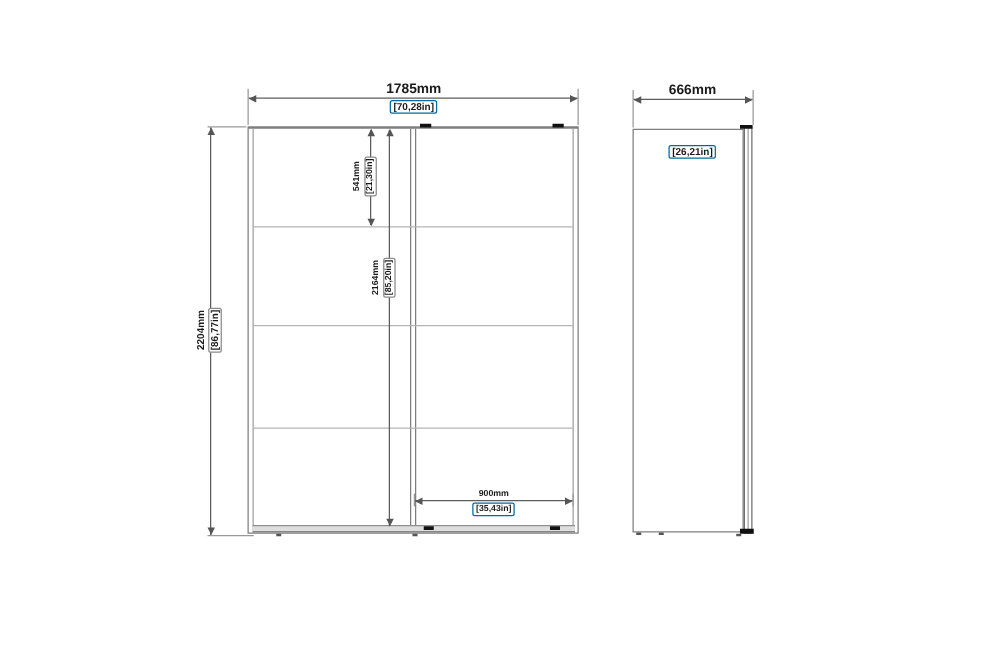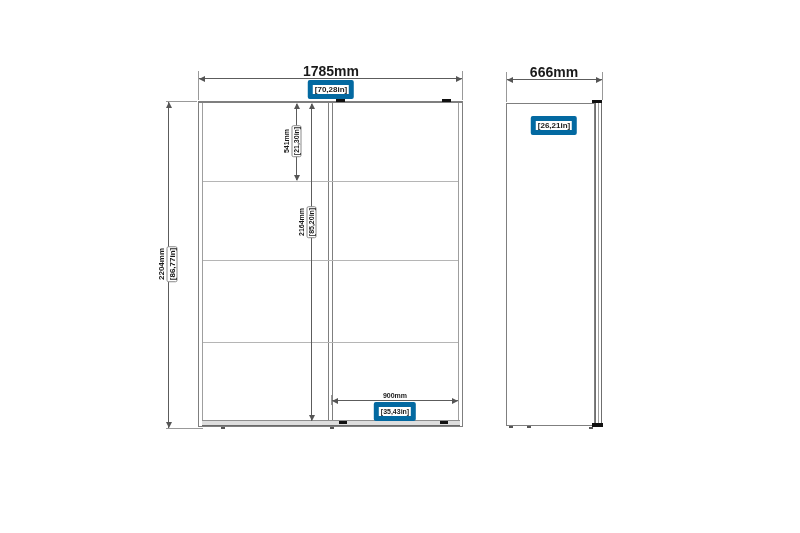--- a/index.html
+++ b/index.html
@@ -15,23 +15,23 @@
   .dimline{background:#5c5c5c;}
   .extline{background:#999999;}
   .outline{position:absolute;border:1px solid #7f7f7f;background:transparent;box-sizing:border-box;}
   .mark{position:absolute;background:#111111;}
   .tick{position:absolute;background:#555555;}
   .arr{position:absolute;width:0;height:0;}
   .arr-up{border-left:3px solid transparent;border-right:3px solid transparent;border-bottom:6px solid #555;}
   .arr-down{border-left:3px solid transparent;border-right:3px solid transparent;border-top:6px solid #555;}
   .arr-left{border-top:3px solid transparent;border-bottom:3px solid transparent;border-right:6px solid #555;}
   .arr-right{border-top:3px solid transparent;border-bottom:3px solid transparent;border-left:6px solid #555;}
-  .dim-mm{position:absolute;transform:translateX(-50%);font-weight:bold;font-size:14px;line-height:10px;white-space:nowrap;}
+  .dim-mm{position:absolute;transform:translateX(-50%);font-weight:bold;font-size:11px;line-height:10px;white-space:nowrap;}
   .dim-in{position:absolute;transform:translateX(-50%);font-weight:bold;font-size:8px;line-height:9px;white-space:nowrap;
-          border:5px solid #0369a1;border-radius:2px;background:#fff;padding:0 2px;}
+          border:1px solid #0369a1;border-radius:2px;background:#fff;padding:0 2px;}
   .rot{position:absolute;transform:translate(-50%,-50%) rotate(-90deg);display:flex;flex-direction:column;align-items:center;gap:1px;}
   .rot .mm{font-weight:bold;white-space:nowrap;}
   .rot .in{font-weight:bold;white-space:nowrap;border:1px solid #8a8a8a;border-radius:2px;background:#fff;padding:0 1px;}
   .f8 .mm{font-size:8px;line-height:9px;} .f8 .in{font-size:8px;line-height:9px;}
   .f7 .mm{font-size:7px;line-height:8px;} .f7 .in{font-size:7px;line-height:8px;}
   .plinth{position:absolute;background:#dedede;border-top:1px solid #8f8f8f;border-bottom:1px solid #6a6a6a;box-sizing:border-box;}
 </style>
 </head>
 <body>
 

